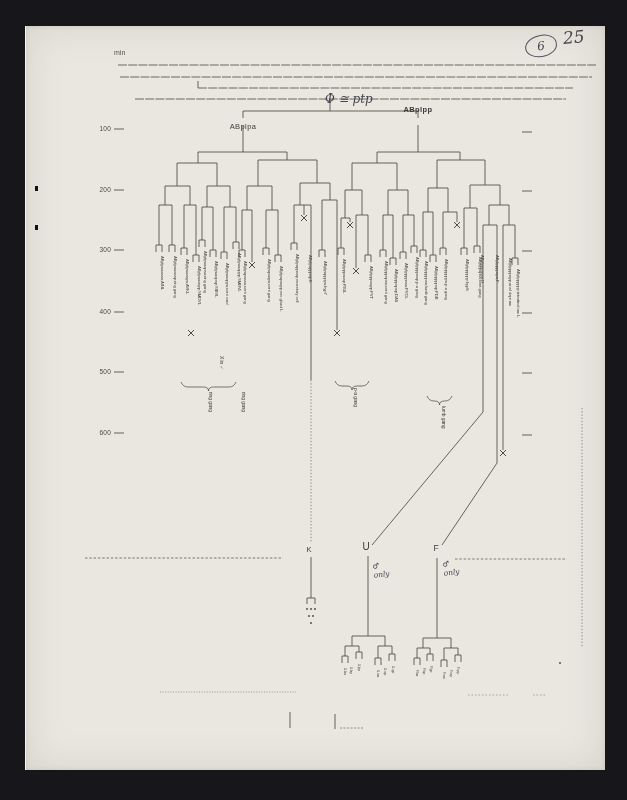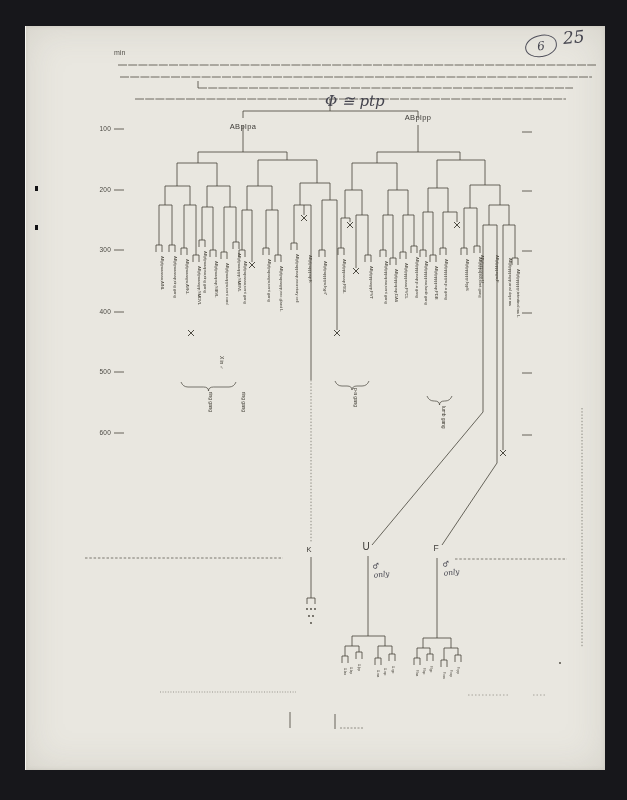--- a/index.html
+++ b/index.html
@@ -6,21 +6,21 @@
   #stage{position:relative;width:627px;height:800px;background:#17171b;overflow:hidden;
          font-family:"Liberation Sans",sans-serif;}
   #paper{position:absolute;left:25px;top:26px;width:579px;height:744px;background:#e9e7e0;
          border-left:1px solid #f7f6f1;
          box-shadow:inset 0 0 38px rgba(120,115,100,.18), inset 0 0 4px rgba(90,85,70,.15);}
   #fig{position:absolute;left:0;top:0;width:627px;height:800px;}
   .abs{position:absolute;color:#3c3a36;}
   .hw{font-family:"DejaVu Serif",serif;font-style:italic;color:#44444e;}
   .cellname{font-size:7.5px;letter-spacing:.4px;transform:translateX(-50%);}
   #min-label{left:114px;top:49px;font-size:7px;color:#55524c;}
-  #phi-note{left:325px;top:92px;font-size:15px;}
+  #phi-note{left:325px;top:92px;font-size:12px;}
   #fig-circle{left:525px;top:35px;width:30px;height:20px;border:1.2px solid #51515c;
               border-radius:55% 45% 52% 48%;transform:rotate(-8deg);
               display:flex;align-items:center;justify-content:center;font-size:12px;}
   #page-num{left:563px;top:27px;font-size:17px;transform:rotate(-5deg);}
   #k-label{left:309px;top:545px;font-size:7.5px;transform:translateX(-50%);}
   #u-label{left:366px;top:541px;font-size:10px;transform:translateX(-50%);}
   #f-label{left:436px;top:543px;font-size:8.5px;transform:translateX(-50%);}
   .male-only{width:15px;font-size:7.5px;line-height:1.2;transform:rotate(-7deg);white-space:normal;}
   #male-only-u{left:373px;top:561px;}
   #male-only-f{left:443px;top:559px;}
@@ -364,21 +364,21 @@
       <circle cx="313" cy="616" r="0.9" fill="#454239"></circle>
       <circle cx="311" cy="623" r="0.9" fill="#454239"></circle>
       <circle cx="560" cy="663" r="0.9" fill="#454239"></circle>
       <rect x="35" y="186" width="3" height="5" fill="#111114"></rect>
       <rect x="35" y="225" width="3" height="5" fill="#111114"></rect>
     </svg>
 
   <div class="abs" id="min-label">min</div>
 
   <div class="abs cellname" style="left:243px;top:122px;">ABplpa</div>
-  <div class="abs cellname" style="left:418px;top:113px;">ABplpp</div>
+  <div class="abs cellname" style="left:418px;top:105px;font-weight:bold;">ABplpp</div>
 
   <div class="abs hw" id="phi-note">Φ ≅ ptp</div>
 
   <div class="abs hw" id="fig-circle">
     <span>6</span>
   </div>
   <div class="abs hw" id="page-num">25</div>
 
   <div class="abs" id="k-label">K</div>
   <div class="abs" id="u-label">U</div>

